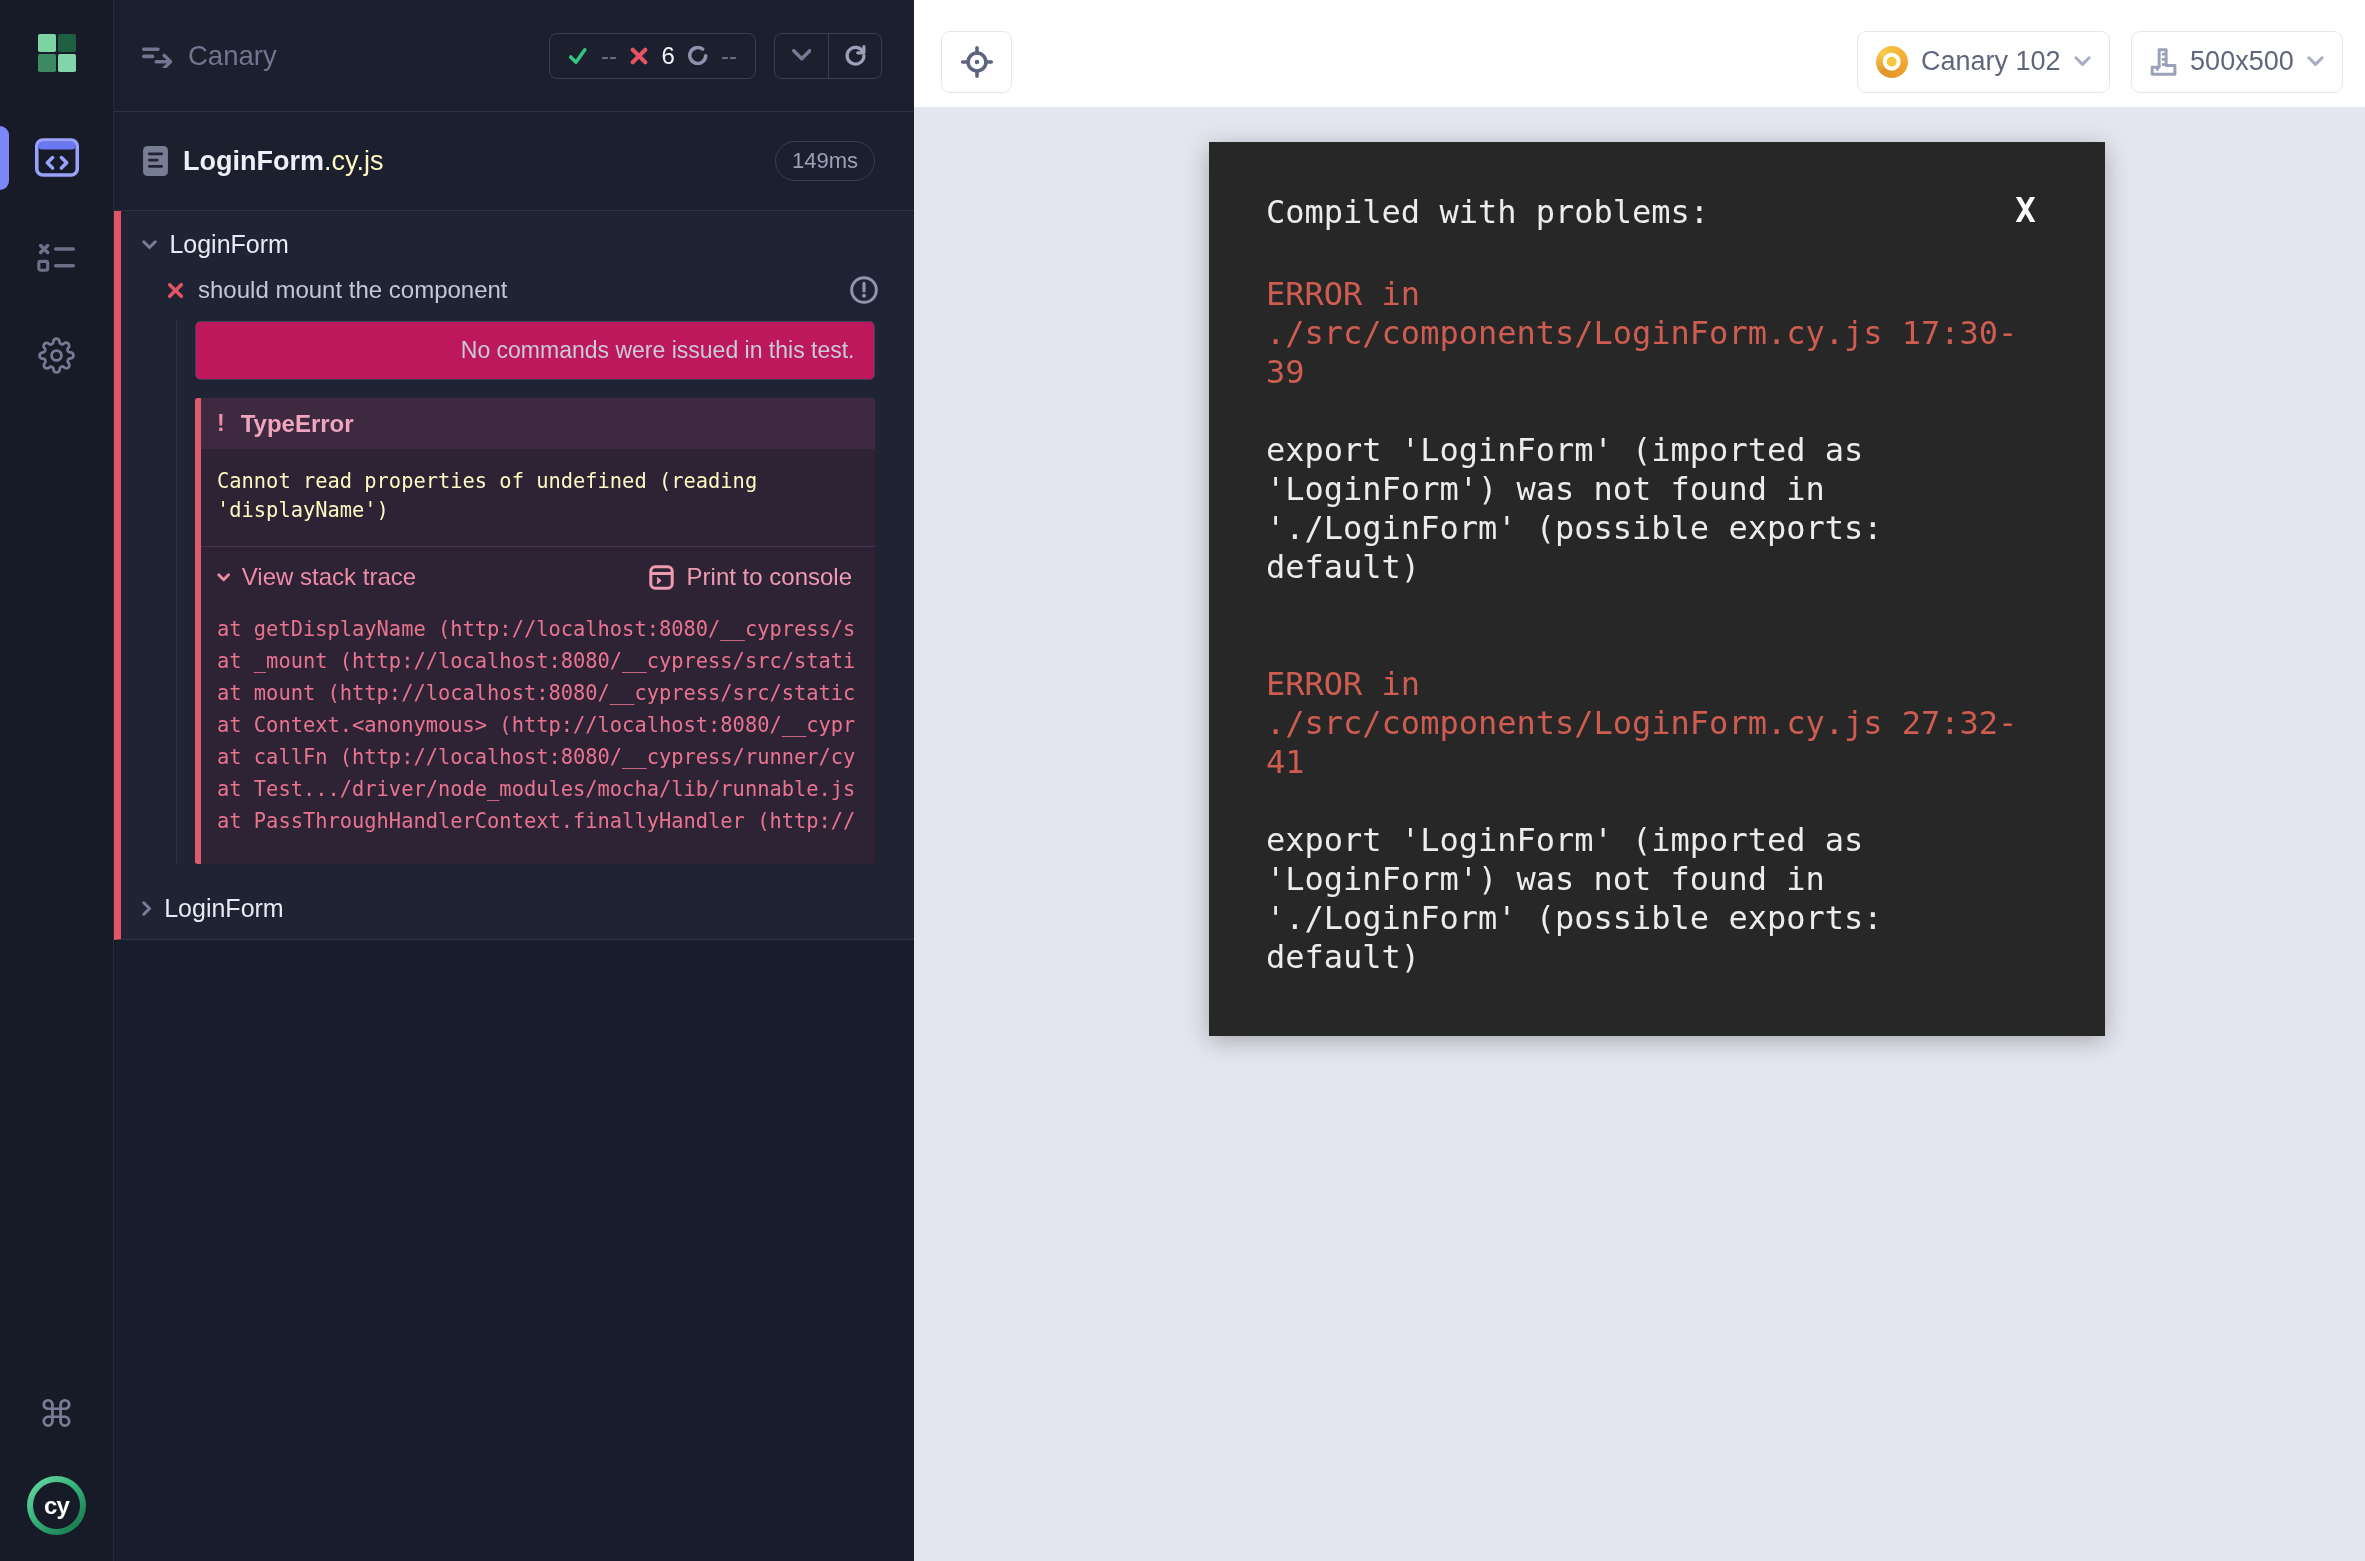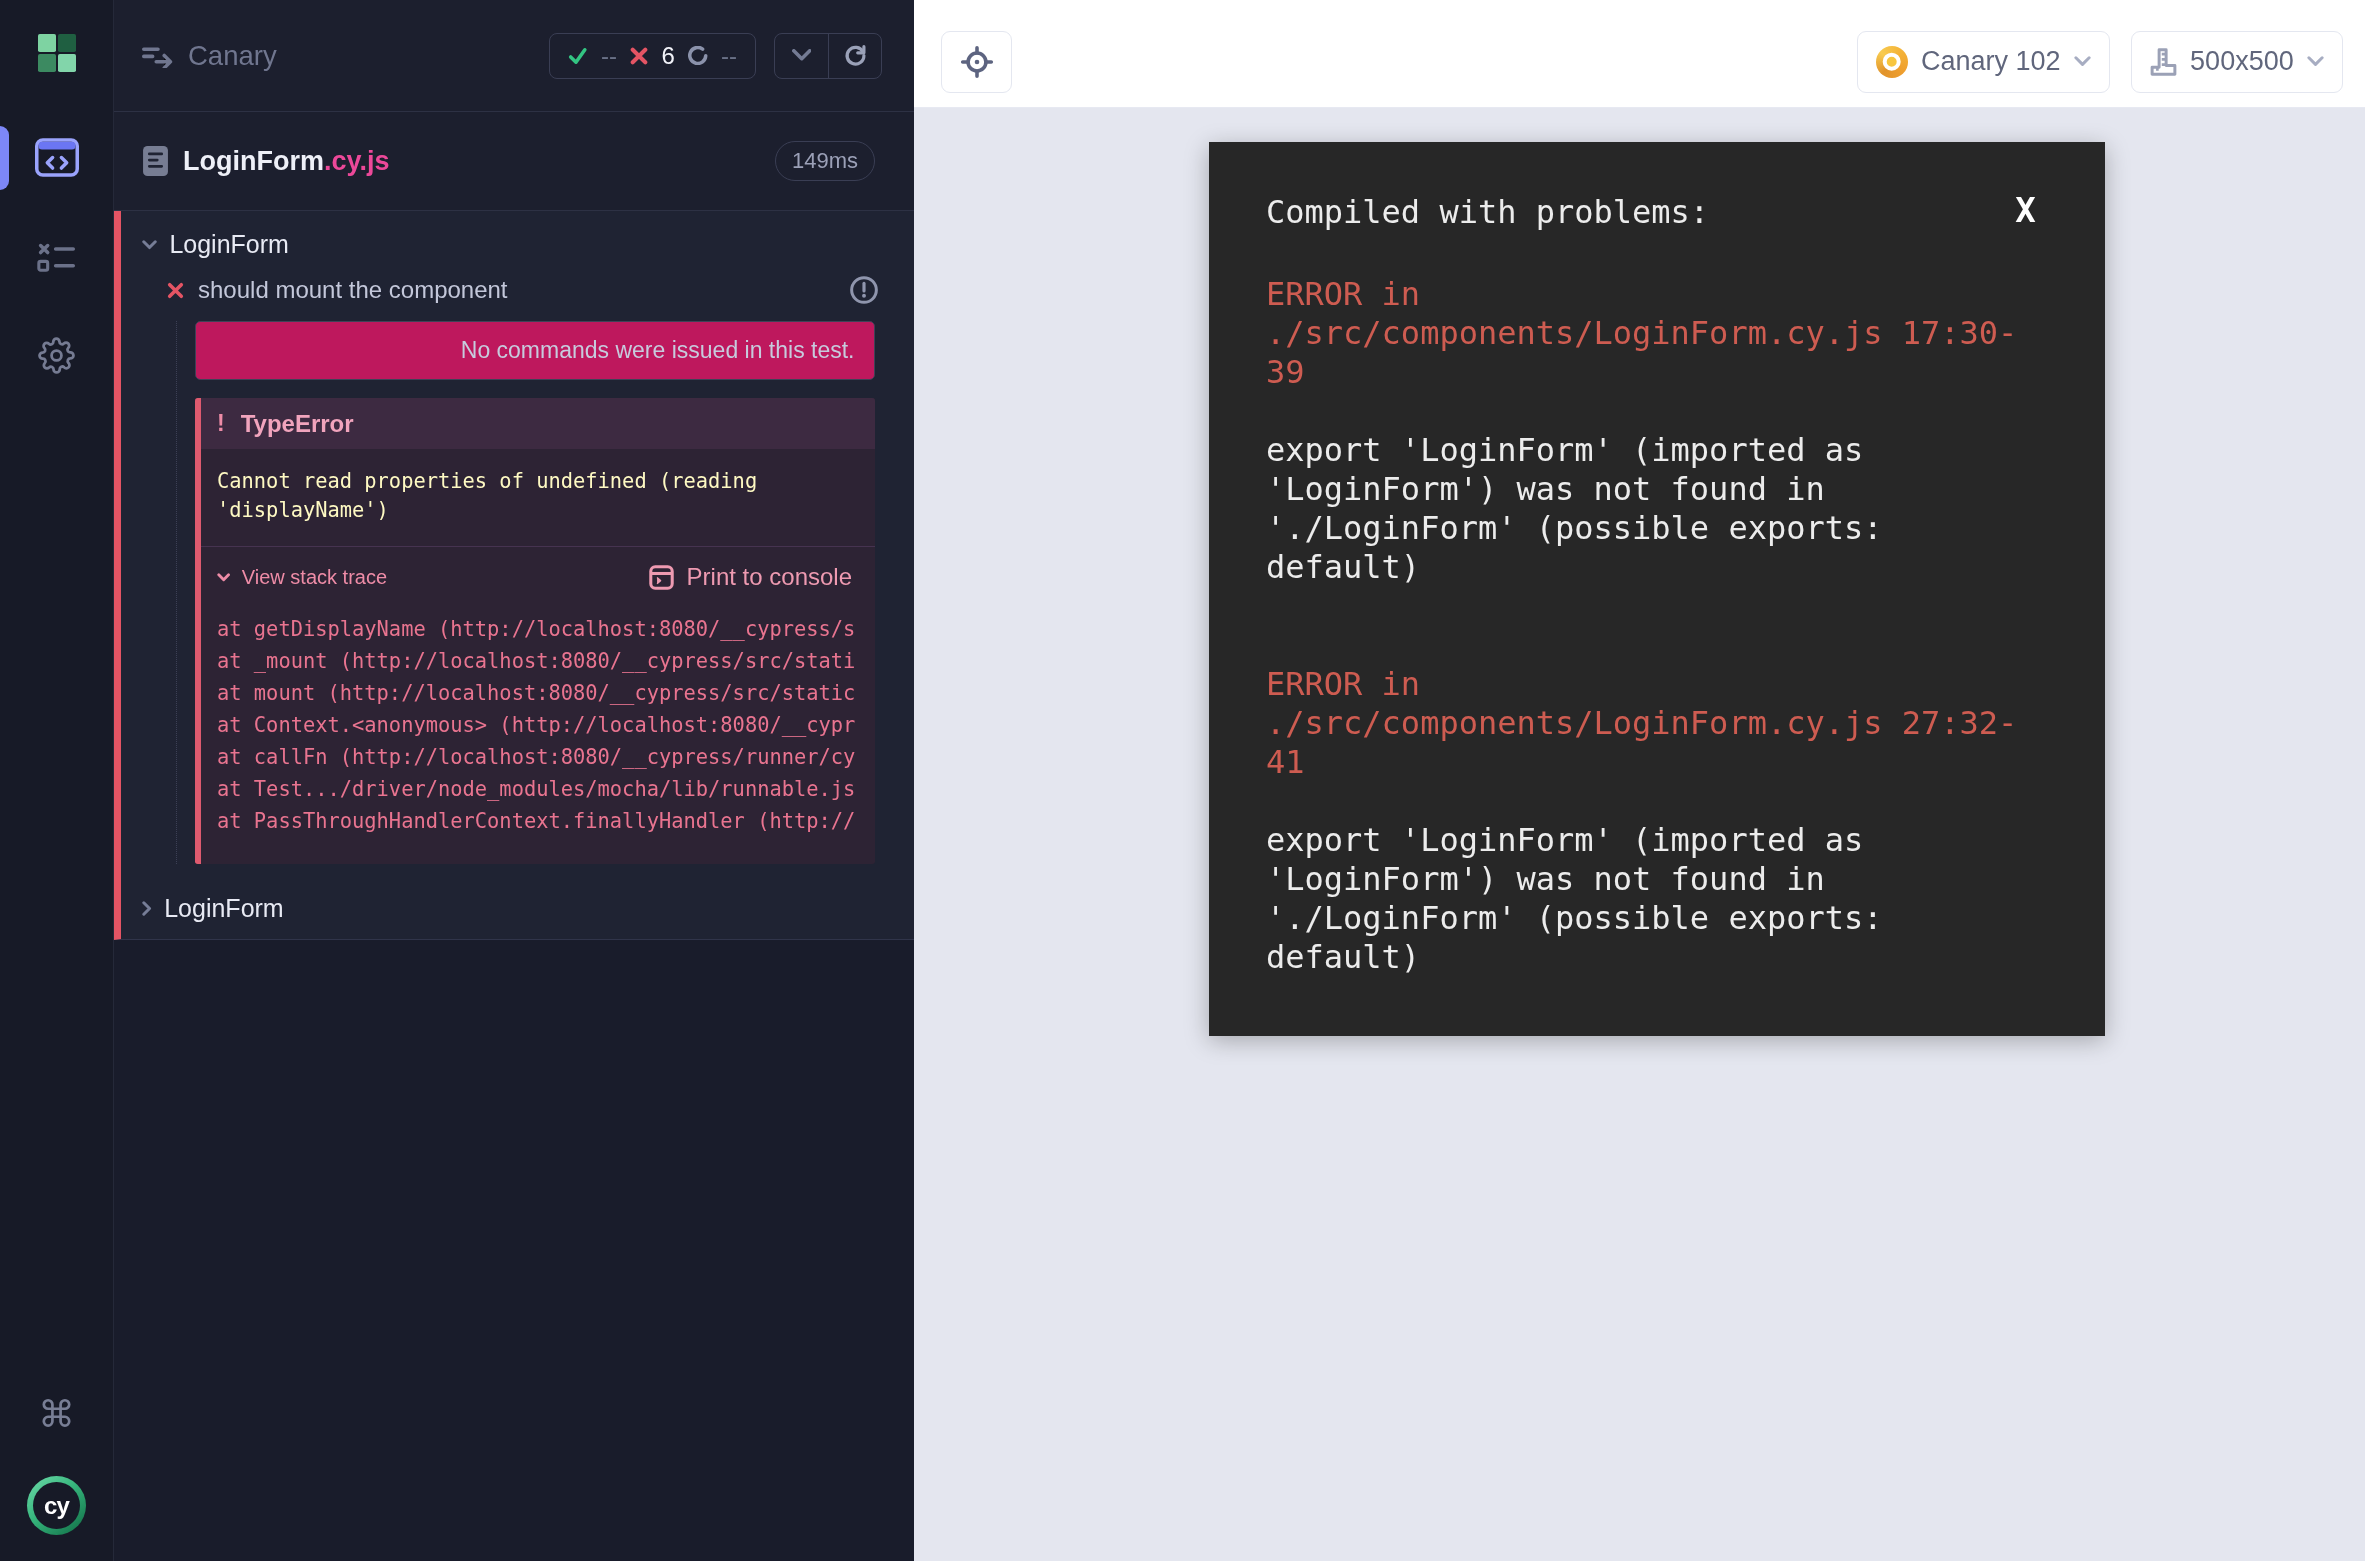--- a/index.html
+++ b/index.html
@@ -48,21 +48,21 @@
   .stat-num { font-size:24px; color:#6a7187; }
   .stat-num.failed { color:#f2f3f9; }
   .actions-group { margin-left:18px; height:46px; border:0.9px solid #3a3e54; border-radius:8px;
     display:flex; align-items:stretch; }
   .action-cell { width:53px; display:flex; align-items:center; justify-content:center; cursor:pointer; }
   .action-cell + .action-cell { border-left:0.9px solid #3a3e54; }
 
   .spec-row { height:99px; flex:0 0 99px; display:flex; align-items:center;
     padding-left:28px; border-bottom:0.9px solid #2d3144; }
   .spec-name { margin-left:14px; font-size:27px; font-weight:bold; color:#eef0f8; }
-  .spec-ext { font-weight:bold; color:#ec4899; }
+  .spec-ext { font-weight:normal; color:#fef9c3; }
   .duration-badge { margin-left:auto; margin-right:39px; border:0.9px solid #3a3e54;
     border-radius:23px; padding:6.2px 16px; font-size:22px; color:#9ba0b7; }
 
   .reporter { border-left:7px solid #e45464; background:#1f2333;
     border-bottom:0.9px solid #30344a; padding-top:12.4px; }
   .suite-row { display:flex; align-items:center; gap:12.4px; padding:7px 0 7px 21px;
     font-size:25px; color:#e8eaf4; cursor:pointer; }
   .test-row { margin-top:9px; display:flex; align-items:center; gap:14px;
     padding-left:46px; font-size:24px; color:#c3c7da; cursor:pointer; }
   .test-row .alert { margin-left:auto; margin-right:35px; }
@@ -74,21 +74,21 @@
   .error-box { margin-top:18px; border-left:6.2px solid #de5a6f; background:#2d2334;
     border-radius:2.7px; overflow:hidden; }
   .error-head { background:#3d2a41; padding:11.5px 16px; display:flex; align-items:center; gap:16px; }
   .error-bang { color:#ee8ca7; font-size:23px; font-weight:bold; }
   .error-title { color:#f1a4bd; font-size:24px; font-weight:600; }
   .error-msg { padding:18px 16px 21px; font-family:"DejaVu Sans Mono","Liberation Mono",monospace;
     font-size:20.4px; line-height:29px; color:#fef9c3; white-space:pre-wrap; overflow-wrap:break-word;
     border-bottom:0.9px solid #463350; }
   .error-controls { display:flex; align-items:center; padding:16px 16px 10.6px; }
   .stack-toggle { display:flex; align-items:center; gap:11.5px; color:#ee8ca7;
-    font-size:20px; cursor:pointer; }
+    font-size:24px; cursor:pointer; }
   .print-btn { margin-left:auto; margin-right:7px; display:flex; align-items:center; gap:12.4px;
     color:#ee9ab1; font-size:24px; cursor:pointer; background:none; border:none;
     font-family:inherit;justify-content:space-between; }
   .stack-lines { padding:10.6px 5.3px 27px 16px; }
   .stack-line { font-family:"DejaVu Sans Mono","Liberation Mono",monospace; font-size:20.4px;
     line-height:32px; color:#e97490; white-space:nowrap; overflow:hidden; }
 
   .collapsed-suite { margin-top:23px; display:flex; align-items:center; gap:12.4px;
     padding:7px 0 16px 21px; font-size:25px; color:#e8eaf4; cursor:pointer; }
   .panel-rest { flex:1; background:#191c2b; }

